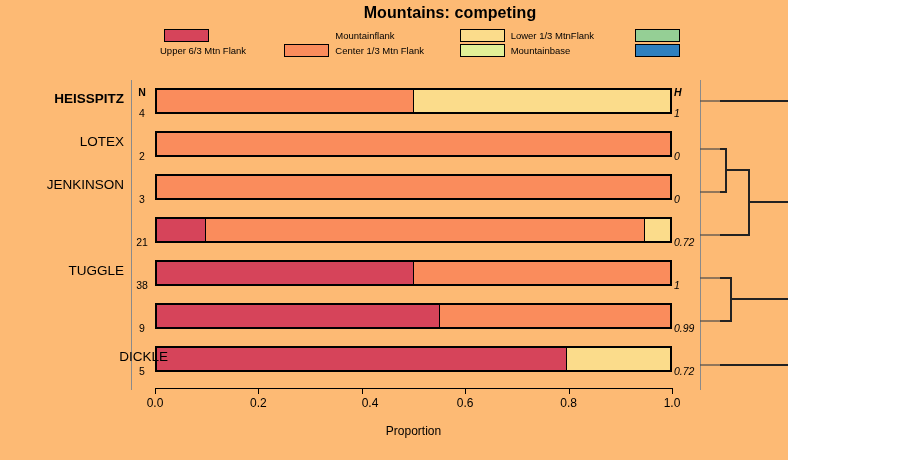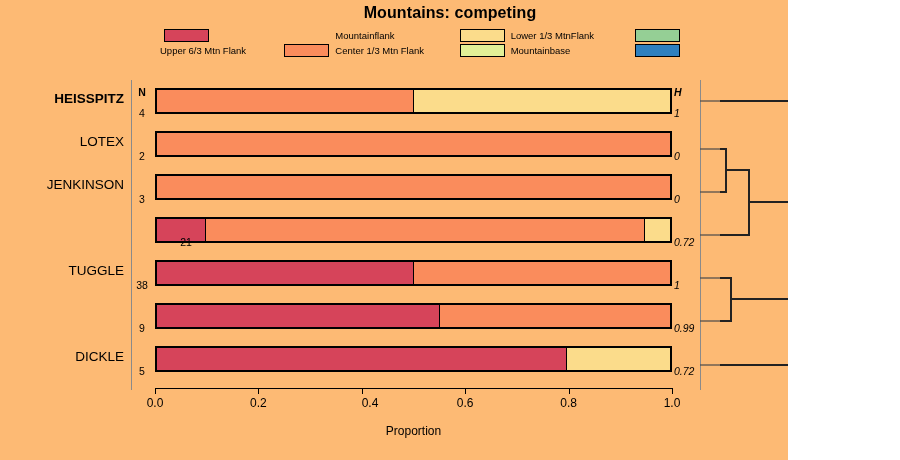--- a/index.html
+++ b/index.html
@@ -331,23 +331,23 @@
 
 <div class="row-name highlight" style="top: 91px;">HEISSPITZ</div>
     <div class="row-n" style="top: 107px;">4</div>
     <div class="row-h" style="top: 107px;">1</div>
     <div class="row-name" style="top: 134px;">LOTEX</div>
     <div class="row-n" style="top: 150px;">2</div>
     <div class="row-h" style="top: 150px;">0</div>
     <div class="row-name" style="top: 177px;">JENKINSON</div>
     <div class="row-n" style="top: 193px;">3</div>
     <div class="row-h" style="top: 193px;">0</div>
-    <div class="row-n" style="top: 236px; padding-left: 44px;">21</div>
+    <div class="row-n" style="top: 236px;">21</div>
     <div class="row-h" style="top: 236px;">0.72</div>
     <div class="row-name" style="top: 263px;">TUGGLE</div>
     <div class="row-n" style="top: 279px;">38</div>
     <div class="row-h" style="top: 279px;">1</div>
     <div class="row-n" style="top: 322px;">9</div>
     <div class="row-h" style="top: 322px;">0.99</div>
-    <div class="row-name" style="top: 349px;">DICKLE</div>
+    <div class="row-name" style="top: 349px; margin-left: 44px;">DICKLE</div>
     <div class="row-n" style="top: 365px;">5</div>
     <div class="row-h" style="top: 365px;">0.72</div>
   </div>
 
 </body></html>

